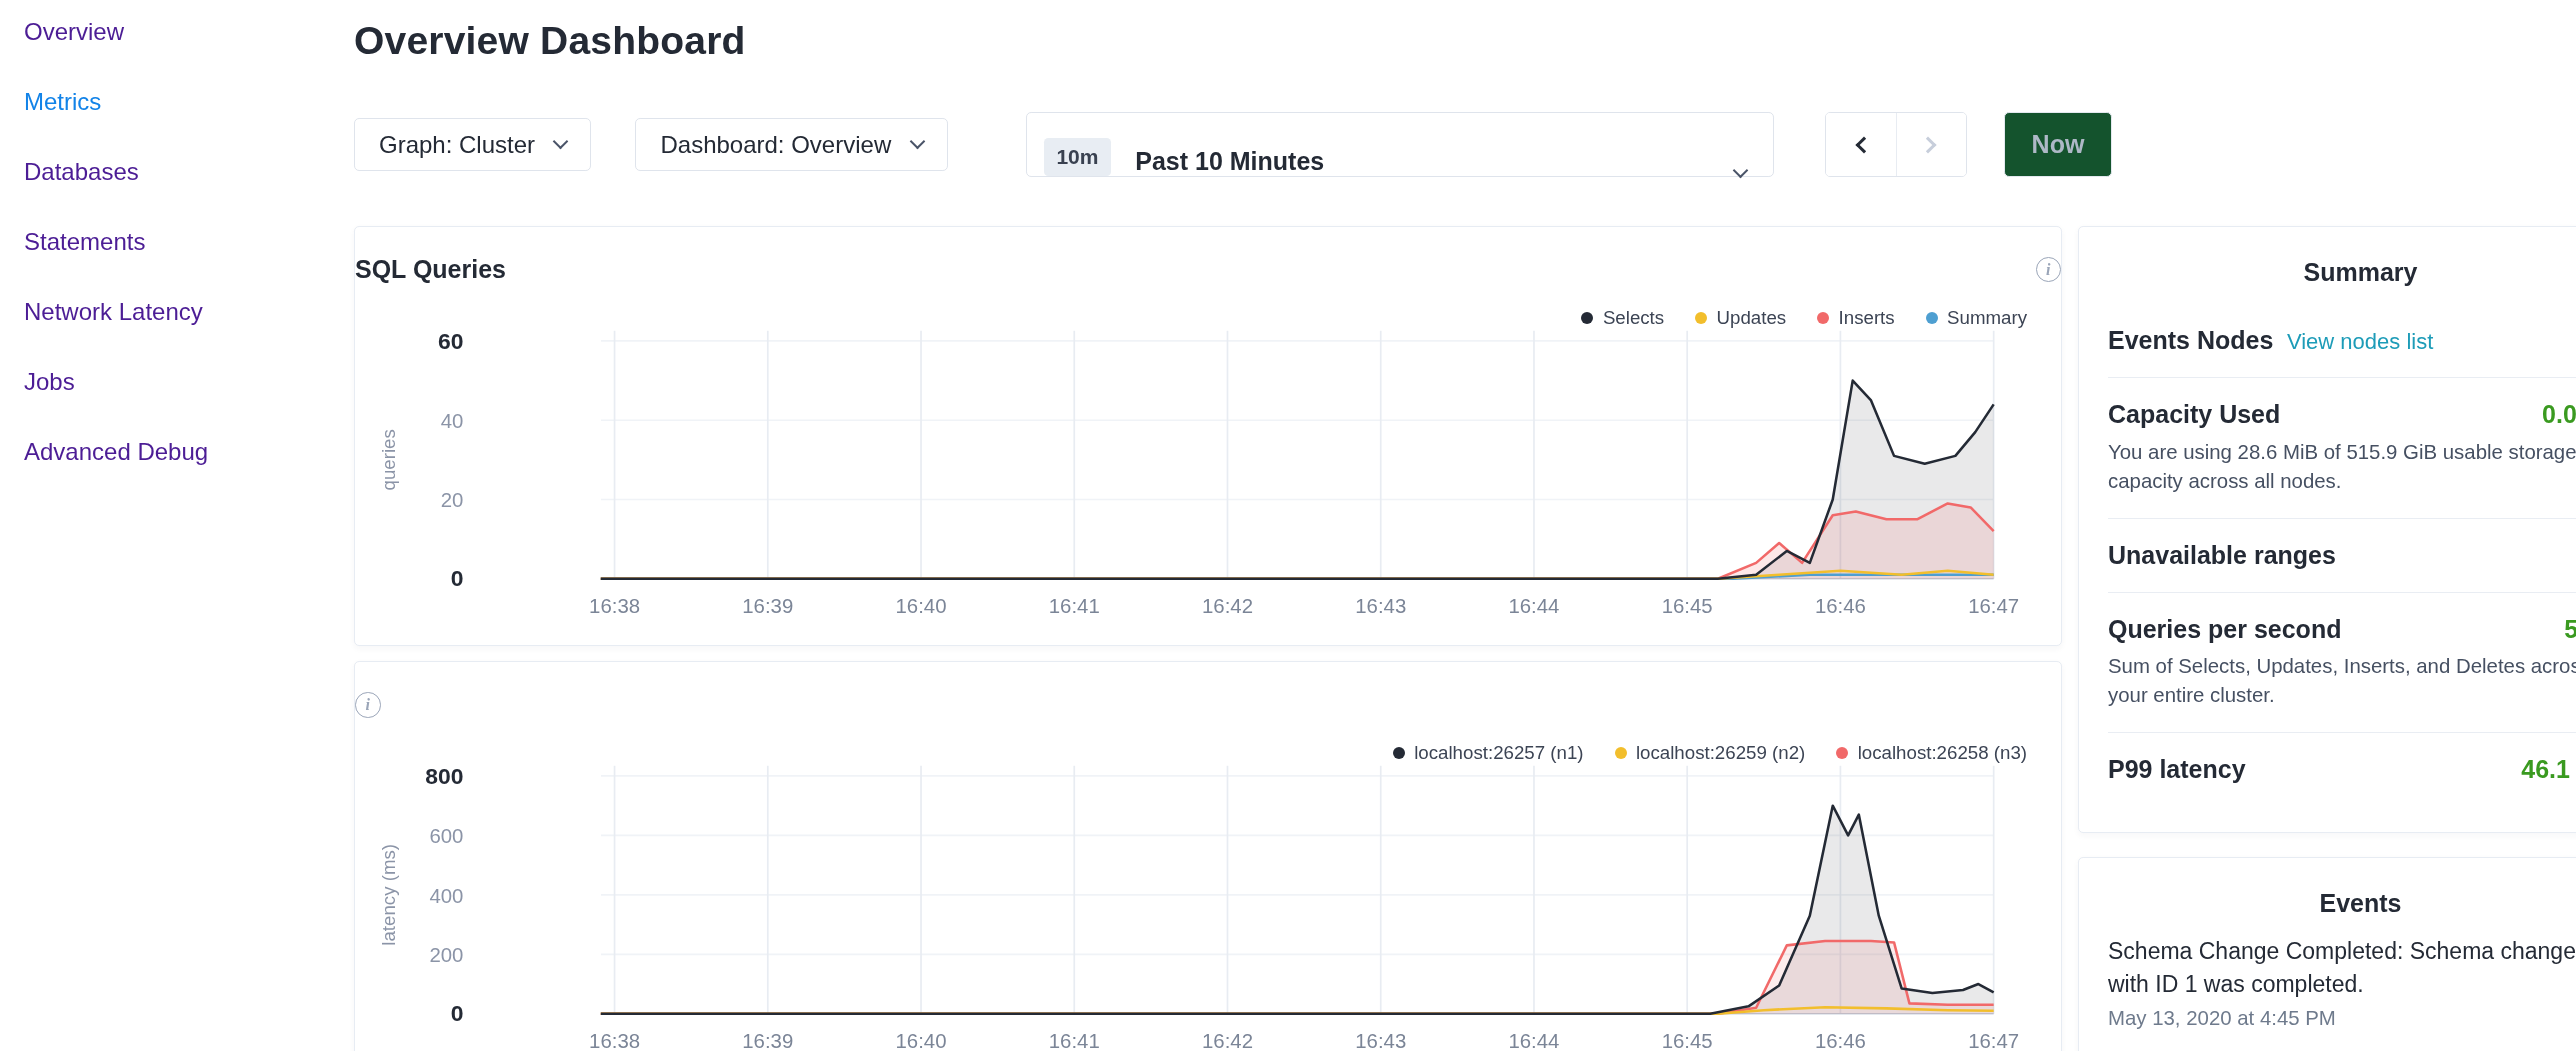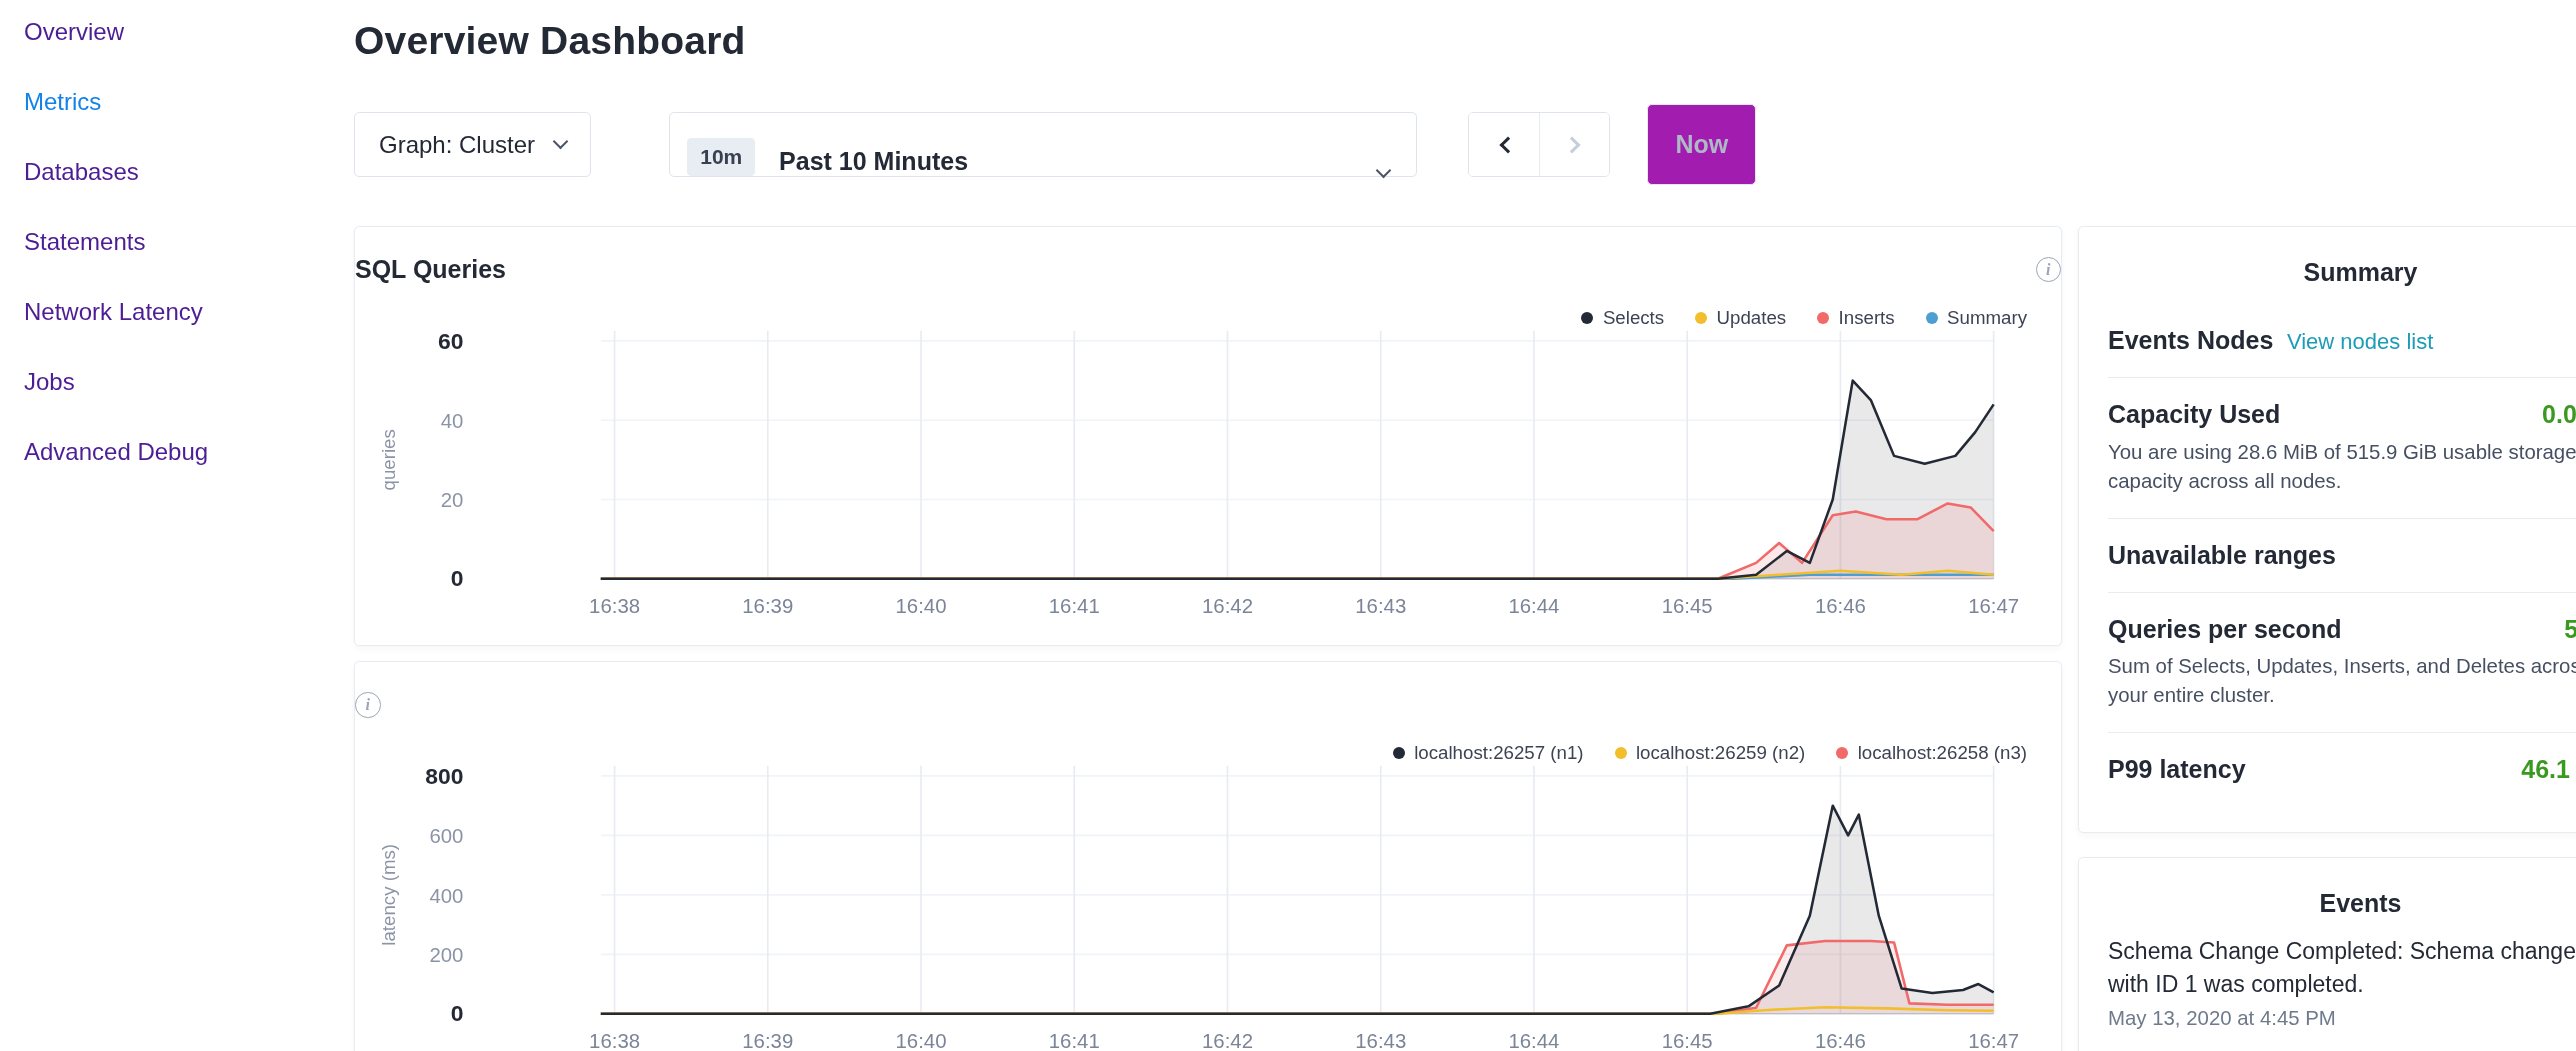--- a/index.html
+++ b/index.html
@@ -10,33 +10,33 @@
   .sidebar{position:absolute;left:0;top:0;width:337px;height:100%;background:#fff;padding:15.3px 0 0 24px}
   .nav{list-style:none}
   .nav li{font-size:24px;line-height:34px;margin-bottom:36px;cursor:pointer;color:#4c1d95}
   .nav li.active{color:#1283e8;font-weight:500}
 
   
   .page-title{position:absolute;left:354px;top:18.7px;font-size:39px;font-weight:600;letter-spacing:0.2px}
 
   
   .controls-row{position:absolute;left:354px;top:112px;height:65px;display:flex;align-items:center}
-  .dd{display:flex;align-items:center;gap:20.4px;height:65px;padding:0 24px;background:#fff;border:1.7px solid #dfe4ec;border-radius:5.1px;font-size:24px;font-weight:500;color:#242a35;cursor:pointer;font-family:inherit}
+  .dd{display:flex;align-items:center;gap:20.4px;height:53px;padding:0 24px;background:#fff;border:1.7px solid #dfe4ec;border-radius:5.1px;font-size:24px;font-weight:500;color:#242a35;cursor:pointer;font-family:inherit}
   .dd + .dd{margin-left:44px}
   .chev{display:inline-block;width:11px;height:11px;border-right:2.6px solid #4a5468;border-bottom:2.6px solid #4a5468;transform:rotate(45deg);margin-top:-6.8px}
   .time-picker{margin-left:78px;display:flex;align-items:flex-end;width:748px;height:65px;border:1.7px solid #dfe4ec;border-radius:5.1px;background:#fff;padding:0 27px 0 17px;cursor:pointer}
   .time-badge{background:#e8edf3;border-radius:4.3px;font-size:21px;font-weight:700;padding:6.8px 12.8px;color:#394150}
   .time-label{margin-left:24px;font-size:25px;font-weight:700}
   .time-picker .chev{margin-left:auto}
   .arrow-group{margin-left:51px;display:flex;height:65px;border:1.7px solid #dfe4ec;border-radius:5.1px;overflow:hidden;background:#fff}
   .arrow-btn{width:70px;height:100%;display:flex;align-items:center;justify-content:center;background:#fff;border:none;cursor:pointer}
   .arrow-btn + .arrow-btn{border-left:1.7px solid #e8ecf2}
   .chev-left{width:12px;height:12px;border-right:3.4px solid #242a35;border-bottom:3.4px solid #242a35;transform:rotate(135deg);margin:0 0 0 6.8px;display:inline-block}
   .chev-right{width:12px;height:12px;border-right:3.4px solid #c7cedb;border-bottom:3.4px solid #c7cedb;transform:rotate(-45deg);margin:0 6.8px 0 0;display:inline-block}
-  .now-btn{margin-left:37px;height:81px;padding:4px 27px;font-size:25px;font-weight:600;color:#aeb8c6;background:#a21caf;border:1.7px solid #e3e8ef;border-radius:5.1px;font-family:inherit;cursor:pointer}
+  .now-btn{margin-left:37px;height:65px;padding:4px 27px;font-size:25px;font-weight:600;color:#aeb8c6;background:#14532d;border:1.7px solid #e3e8ef;border-radius:5.1px;font-family:inherit;cursor:pointer}
 
   
   .card{background:#fff;border:1.7px solid #e7ecf3;border-radius:5.1px;box-shadow:0 2.6px 6.8px rgba(44,56,82,.04)}
   .charts-col{position:absolute;left:354px;top:226px;width:1708px;display:flex;flex-direction:column;gap:15.3px}
   .chart-card{position:relative;height:420px;overflow:hidden}
   .chart-title-row{display:flex;justify-content:space-between;align-items:center;gap:13.6px;margin-top:24px;height:37px}
   .chart-title{font-size:25px;font-weight:700}
   .info-icon{width:25.5px;height:25.5px;border:1.7px solid #9aa5b8;border-radius:50%;color:#9aa5b8;font-size:16px;font-weight:600;display:flex;align-items:center;justify-content:center;cursor:pointer;font-style:italic;font-family:"Liberation Serif",serif}
   .legend{position:absolute;top:80px;right:34px;display:flex;gap:31px;align-items:center}
   .legend-item{display:flex;align-items:center;gap:9.4px;cursor:pointer}
@@ -74,20 +74,24 @@
         <li>Jobs</li>
         <li>Advanced Debug</li>
       </ul>
   </nav>
 
   <h1 class="page-title">Overview Dashboard</h1>
 
   <div class="controls-row">
     <button class="dd">
       <span>Graph: Cluster</span>
+      <span class="chev"></span>
+    </button>
+    <button class="dd">
+      <span>Dashboard: Overview</span>
       <span class="chev"></span>
     </button>
     <div class="time-picker">
       <span class="time-badge">10m</span>
       <span class="time-label">Past 10 Minutes</span>
       <span class="chev"></span>
     </div>
     <div class="arrow-group">
       <button class="arrow-btn">
           <span class="chev-left"></span>

